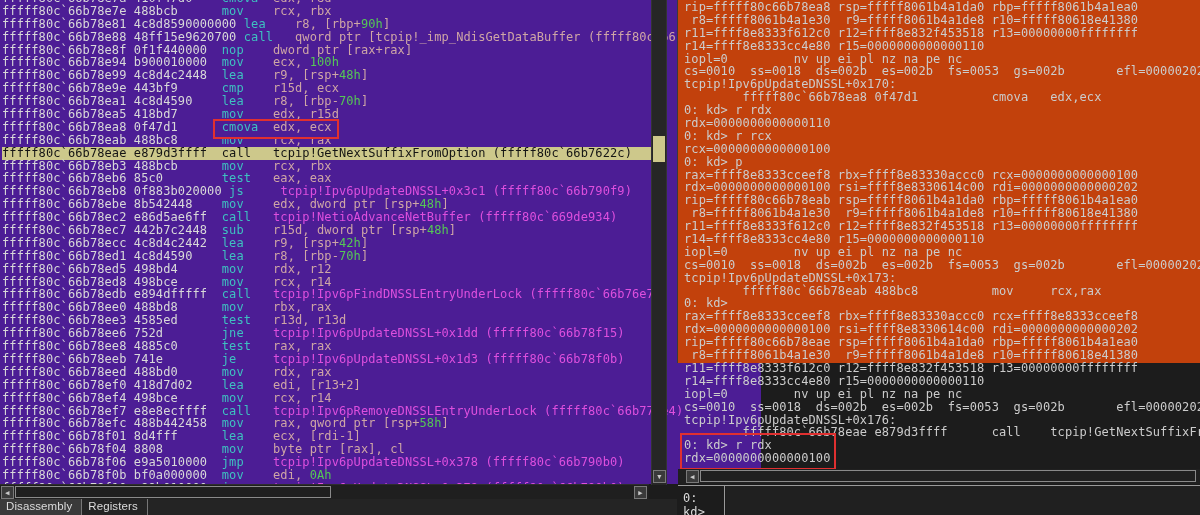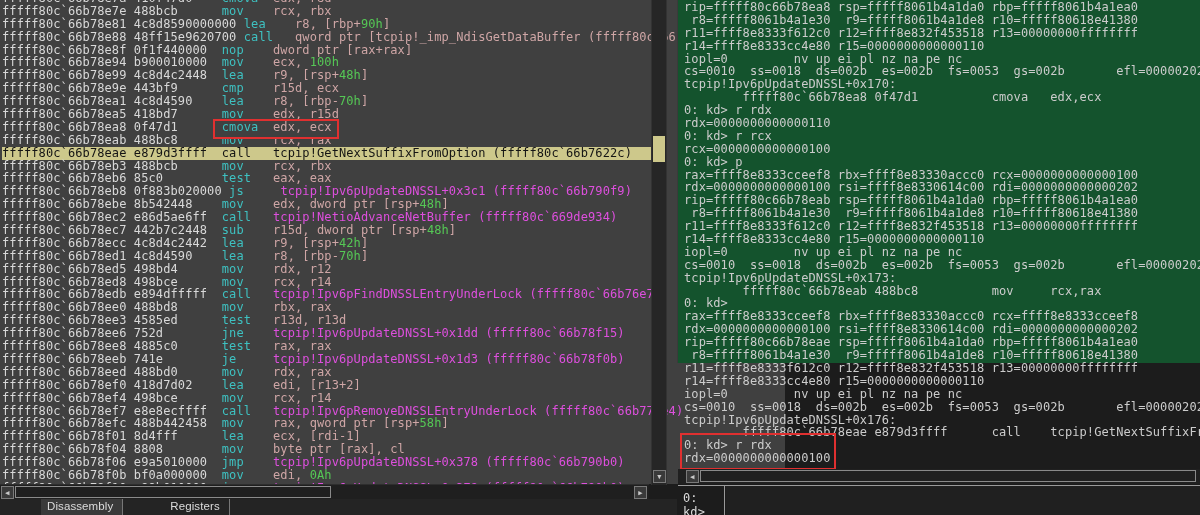--- a/index.html
+++ b/index.html
@@ -1,19 +1,19 @@
 <!DOCTYPE html>
 <html style="--mnemonic: #3ec1c1; --operand: #cfa6a6; --number: #55c855; --symbol: #de4fde; --highlight-bg: #cdc88b; --annotation-red: #e03030;"><head>
 <meta charset="utf-8">
 <style>
   html,body{margin:0;padding:0;background:#1c1c1c;}
   #screen{position:relative;width:1200px;height:515px;overflow:hidden;background:#1c1c1c;
           font-family:"DejaVu Sans Mono",monospace;font-size:12px;letter-spacing:.1px;color:#d9d9d9;}
   
-  #dpane{position:absolute;left:0;top:0;width:761px;height:484px;background:#404040;overflow:hidden;padding-left:24px;}
+  #dpane{position:absolute;left:0;top:0;width:761px;height:484px;background:#4c1d95;overflow:hidden;}
   #dlines{position:absolute;left:2px;top:-8px;white-space:pre;}
   .drow{height:12.9px;line-height:12.9px;white-space:pre;}
   .c-addr{color:#d9d9d9;}
   .c-mn{color:var(--mnemonic);}
   .c-ops{color:var(--operand);}
   .c-num{color:var(--number);}
   .c-sym{color:var(--symbol);}
   .drow.hl{background:var(--highlight-bg);width:651px;}
   .drow.hl span{color:#141414 !important;margin-top:26px;}
   .overlay-box{position:absolute;border:2px solid var(--annotation-red);pointer-events:none;}
@@ -25,24 +25,24 @@
         color:#c8c8c8;font-size:7px;line-height:12px;text-align:center;box-sizing:border-box;}
   #vdown{left:1px;top:470px;}
   
   #hscroll{position:absolute;left:0;top:484px;width:649px;height:15px;background:#1f1f1f;border-top:1px solid #2e2e2e;box-sizing:border-box;}
   #hleft{left:1px;top:1px;}
   #hright{left:634px;top:1px;}
   #hthumb{position:absolute;left:15px;top:1px;width:316px;height:12px;border:1px solid #8a8a8a;box-sizing:border-box;}
   
   #tabbar{position:absolute;left:0;top:499px;width:677px;height:16px;background:#242424;
           font-family:"Liberation Sans",sans-serif;font-size:11.5px;color:#dcdcdc;display:flex;}
-  .tab{padding:1px 9px 0 6px;border-right:1px solid #777;height:16px;box-sizing:border-box;margin-left:41px;}
+  .tab{padding:1px 9px 0 6px;border-right:1px solid #777;height:16px;box-sizing:border-box;}
   .tab.active{background:#3a3a3a;}
   
-  #rpane{position:absolute;left:677px;top:0;width:523px;height:363px;background:#14532d;
+  #rpane{position:absolute;left:677px;top:0;width:523px;height:363px;background:#c2410c;
          border-left:1px solid #3a3a3a;box-sizing:border-box;}
   #clines{position:absolute;left:6px;top:1px;white-space:pre;color:#cccccc;}
   .cline{height:12.9px;line-height:12.9px;white-space:pre;}
   #rhscroll{position:absolute;left:0;top:469px;width:523px;height:15px;background:#202020;}
   #rhleft{left:8px;top:1px;}
   #rhthumb{position:absolute;left:22px;top:1px;width:496px;height:12px;border:1px solid #8a8a8a;box-sizing:border-box;}
   #inputrow{position:absolute;left:0;top:485px;width:523px;height:30px;border-top:1px solid #9a9a9a;box-sizing:border-box;}
   #promptbox{position:absolute;left:0;top:0;width:47px;height:30px;border-right:1px solid #9a9a9a;
              box-sizing:border-box;padding:5px 0 0 5px;color:#dcdcdc;}
   #cmdinput{position:absolute;left:48px;top:0;width:474px;height:29px;background:#202020;border:0;outline:none;}

